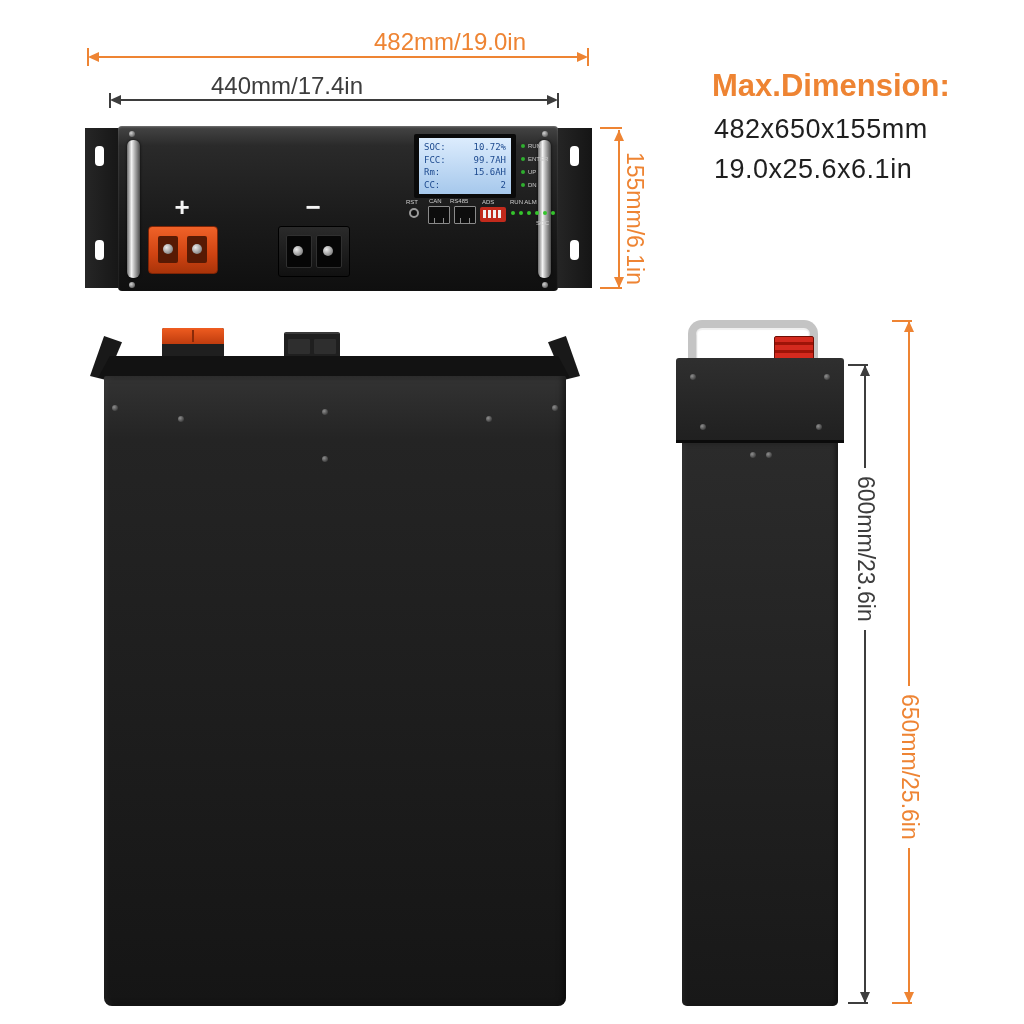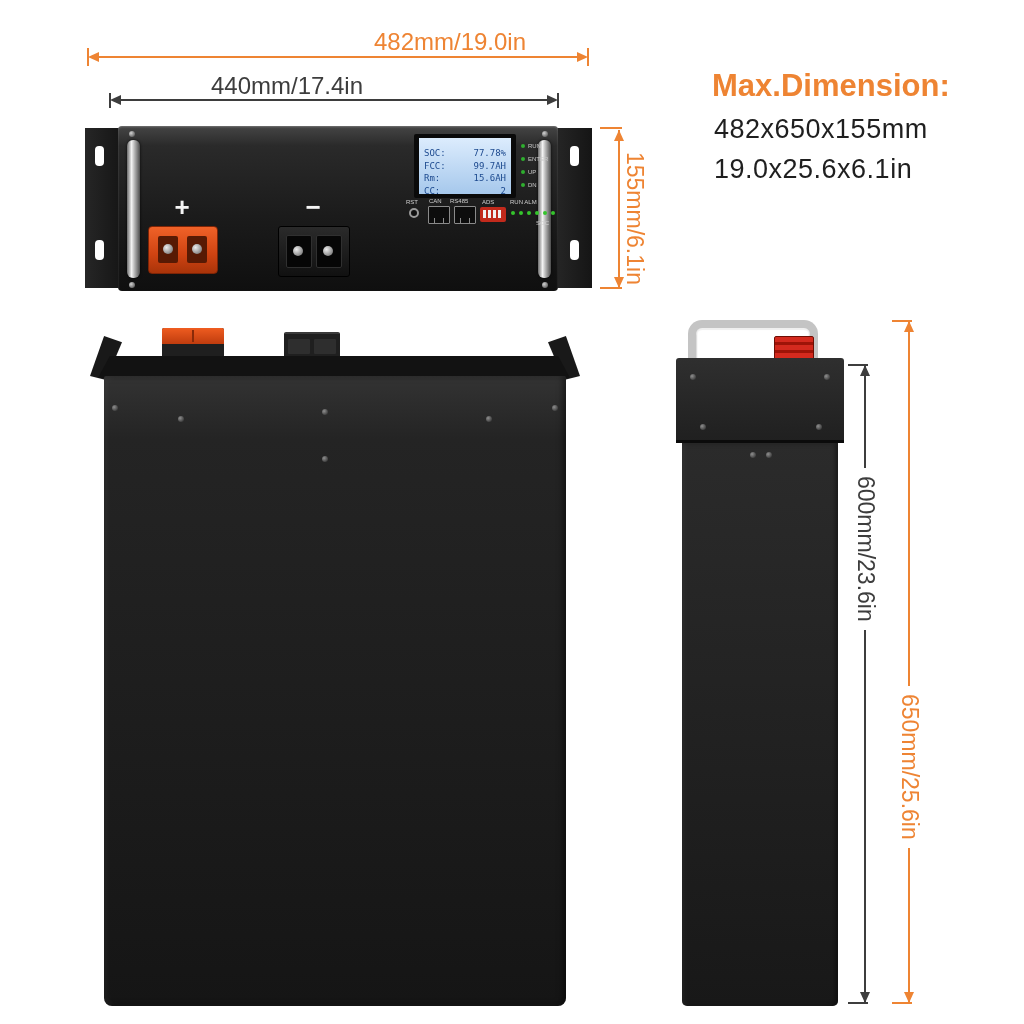--- a/index.html
+++ b/index.html
@@ -31,21 +31,21 @@
 
   .term-sign{position:absolute;width:68px;text-align:center;color:#f5f5f5;font-size:26px;font-weight:bold}
   .term-pos{position:absolute;left:148px;top:226px;width:68px;height:46px;background:linear-gradient(180deg,#f06228,#cf4312 60%,#a93409);border:1px solid #7e2406;border-radius:4px}
   .term-neg{position:absolute;left:278px;top:226px;width:70px;height:49px;background:linear-gradient(180deg,#2a2a2a,#111);border:1px solid #000;border-radius:3px}
   .recess{position:absolute;border-radius:2px}
   .term-pos .recess{width:20px;height:27px;top:9px;background:#571a04}
   .term-neg .recess{width:24px;height:31px;top:8px;background:#060606;border:1px solid #303030}
   .term-screw{position:absolute;left:5px;top:8px;width:10px;height:10px;border-radius:50%;background:radial-gradient(circle at 35% 35%,#ececec,#8a8a8a 70%)}
 
   .lcd-frame{position:absolute;left:414px;top:134px;width:102px;height:64px;background:#0a0a0a;border-radius:2px}
-  .lcd-screen{position:absolute;left:419px;top:138px;width:92px;height:56px;box-sizing:border-box;padding:9px 5px;background:linear-gradient(180deg,#dcecfd,#a6c8ec);color:#1d4a8f;font-family:"DejaVu Sans Mono",monospace;font-size:9px;line-height:12.5px}
+  .lcd-screen{position:absolute;left:419px;top:138px;width:92px;height:56px;box-sizing:border-box;padding:3px 5px;background:linear-gradient(180deg,#dcecfd,#a6c8ec);color:#1d4a8f;font-family:"DejaVu Sans Mono",monospace;font-size:9px;line-height:12.5px}
   .lcd-row{display:flex;justify-content:space-between}
 
   .ctl-row{position:absolute;left:521px;display:flex;align-items:center;gap:3px;color:#c9c9c9;font-size:6px}
   .led-dot{width:4px;height:4px;border-radius:50%;background:#2fae2f}
   .tiny{position:absolute;color:#cfcfcf;font-size:6px;white-space:nowrap}
   .rst-btn{position:absolute;left:409px;top:208px;width:10px;height:10px;border-radius:50%;background:#101010;border:2px solid #9a9a9a;box-sizing:border-box}
   .rj45{position:absolute;top:206px;width:20px;height:16px;background:#0d0d0d;border:1px solid #8a8a8a;border-radius:1px}
   .rj45:after{content:"";position:absolute;left:5px;bottom:-1px;width:8px;height:5px;background:#0d0d0d;border:1px solid #8a8a8a;border-top:none}
   .dip{position:absolute;left:480px;top:207px;width:26px;height:15px;background:#c22a1c;border-radius:2px;display:flex;gap:2px;padding:3px;box-sizing:border-box}
   .dip i{display:block;width:3px;height:8px;background:#f2f2f2}
@@ -145,21 +145,21 @@
         </div>
       <div class="recess" style="left:37px">
           <div class="term-screw" style="left:6px;top:10px"></div>
         </div>
     </div>
 
     <div class="lcd-frame"></div>
     <div class="lcd-screen">
       <div class="lcd-row">
         <span>SOC:</span>
-        <span>77.78%</span>
+        <span>10.72%</span>
       </div>
       <div class="lcd-row">
         <span>FCC:</span>
         <span>99.7AH</span>
       </div>
       <div class="lcd-row">
         <span>Rm:</span>
         <span>15.6AH</span>
       </div>
       <div class="lcd-row">

